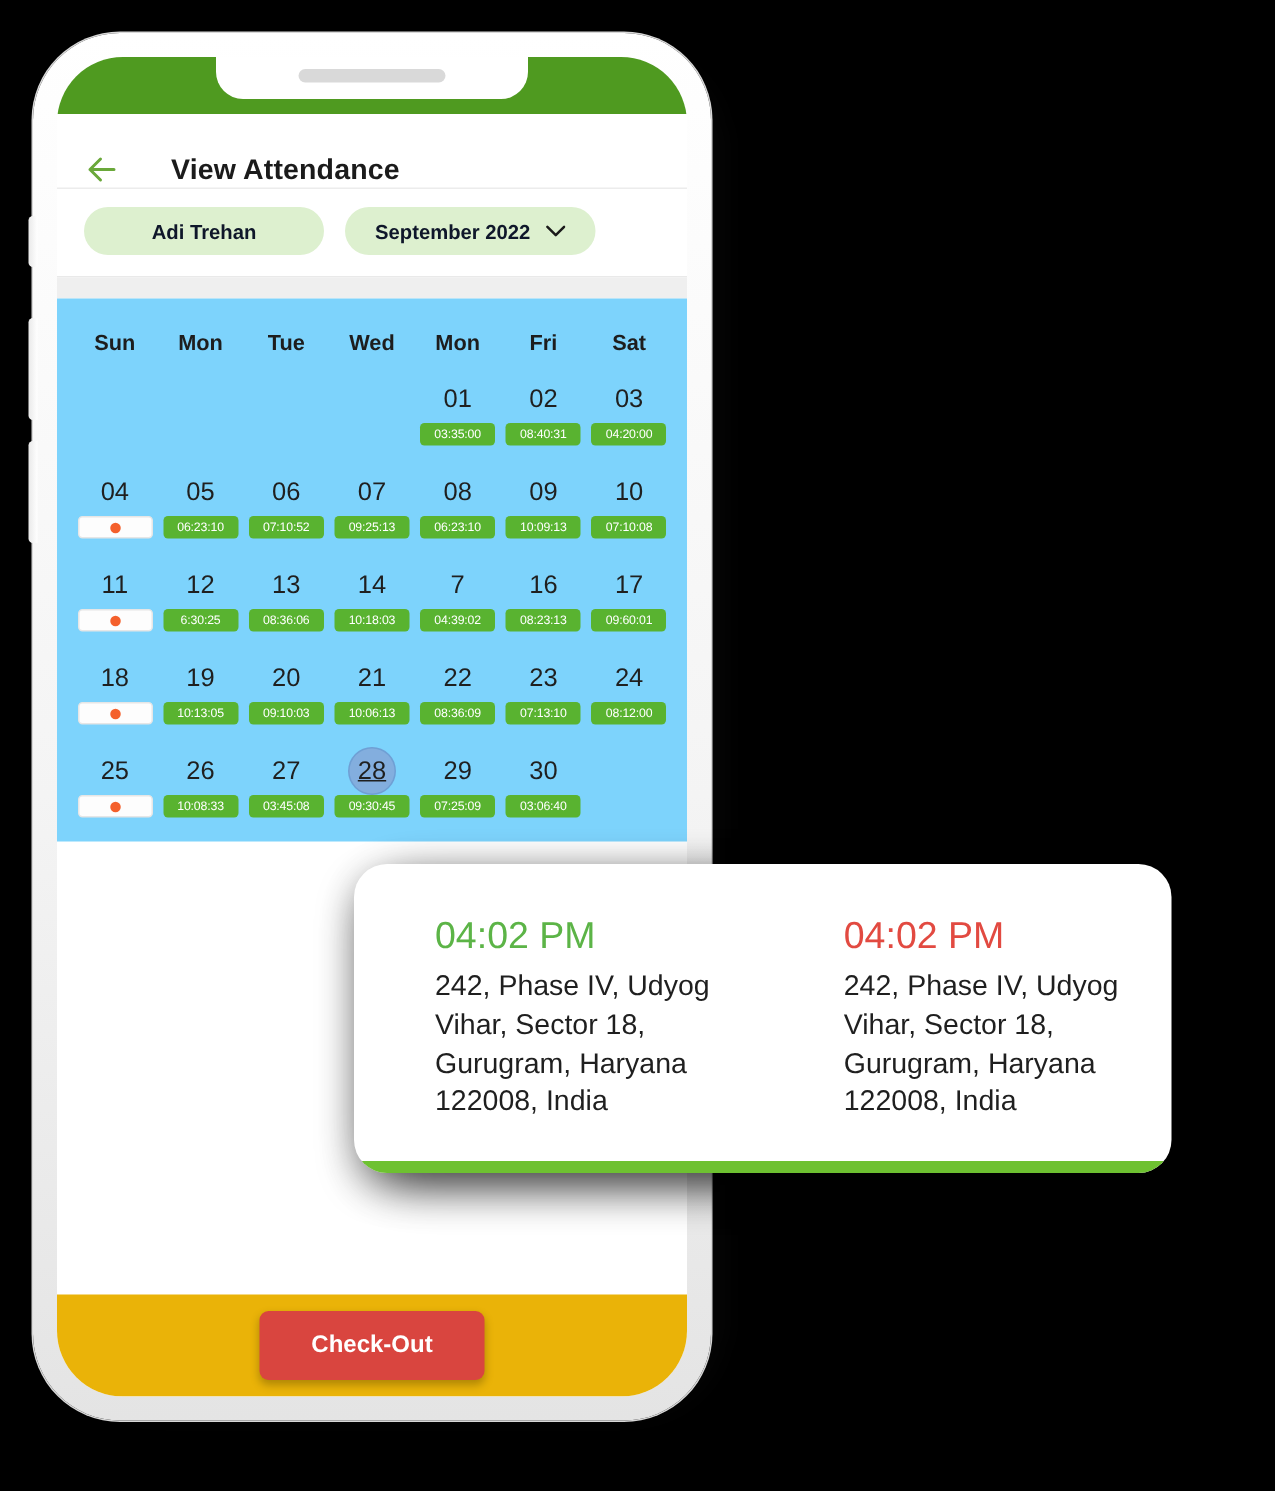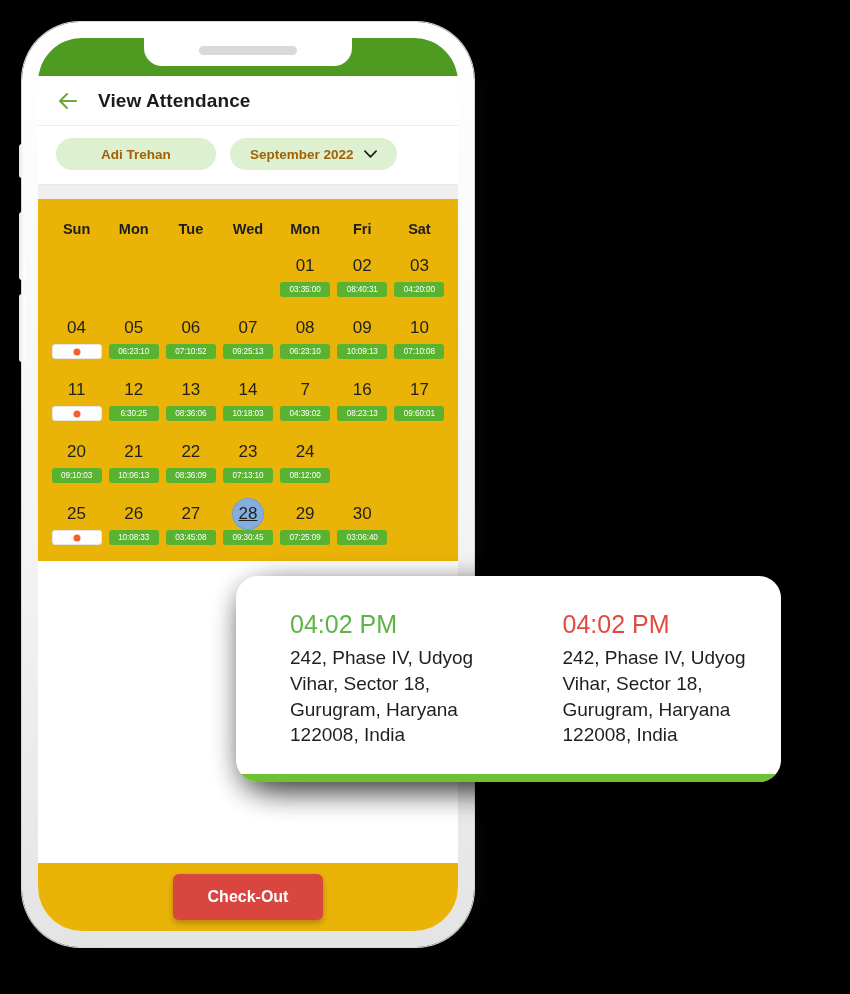--- a/index.html
+++ b/index.html
@@ -54,45 +54,45 @@
     background: #ffffff;
     border-radius: 0 0 18px 18px;
   }
   #speaker {
     position: absolute; left: 50%; top: 8px; transform: translateX(-50%);
     width: 98px; height: 9px; border-radius: 5px; background: #d9d9d9;
   }
 
   
   #appbar {
-    height: 50px; background:#fff; display:flex; align-items:center;
-    padding: 0 0 0 18px; gap: 18px;
+    height: 50px; background:#fff; display:flex; align-items:flex-end;
+    padding: 0 0 0 18px; gap: 34px;
     border-bottom: 1px solid #ececec;
   }
   #back-arrow { width: 24px; height: 24px; flex: 0 0 auto; }
   #page-title { font-size: 19px; font-weight: bold; color: #1b1b1b; letter-spacing: .1px; }
 
   
   #filters {
     background:#fff; padding: 12px 18px 14px 18px;
     display:flex; gap: 14px; align-items:center;
     border-bottom: 1px solid #e9e9e9;
   }
   .chip {
     background: #ddf0cf; border-radius: 20px;
     height: 32px; display:flex; align-items:center; justify-content:center;
     padding: 0 20px; gap: 10px;
-    font-size: 13.5px; font-weight: bold; color:#a16207;
+    font-size: 13.5px; font-weight: bold; color:#0f172a;
   }
   #chip-employee { min-width: 160px; }
   .caret { width: 13px; height: 8px; flex:0 0 auto; }
 
   
   #cal-strip { height: 14px; background:#efefef; }
-  #calendar { background:#eab308; padding: 10px 10px 0 10px; }
+  #calendar { background:#7dd3fc; padding: 10px 10px 0 10px; }
   .cal-row { display: grid; grid-template-columns: repeat(7, 1fr); }
   .dow {
     text-align:center; font-size: 14.5px; font-weight: bold;
     color:#1d1d1d; padding: 12px 0 14px 0;
   }
   .cell { text-align:center; padding-bottom: 6px; min-height: 62px; }
   .daynum {
     font-size: 17px; color:#1f1f1f; line-height: 30px;
     display:inline-block; min-width: 30px; height: 30px;
   }
@@ -237,20 +237,22 @@
             <div class="cal-row">
               <div class="cell"><span class="daynum">11</span><span class="badge weekend"></span></div>
               <div class="cell"><span class="daynum">12</span><span class="badge">6:30:25</span></div>
               <div class="cell"><span class="daynum">13</span><span class="badge">08:36:06</span></div>
               <div class="cell"><span class="daynum">14</span><span class="badge">10:18:03</span></div>
               <div class="cell"><span class="daynum">7</span><span class="badge">04:39:02</span></div>
               <div class="cell"><span class="daynum">16</span><span class="badge">08:23:13</span></div>
               <div class="cell"><span class="daynum">17</span><span class="badge">09:60:01</span></div>
             </div>
             <div class="cal-row">
+              <div class="cell"><span class="daynum">18</span><span class="badge weekend"></span></div>
+              <div class="cell"><span class="daynum">19</span><span class="badge">10:13:05</span></div>
               <div class="cell"><span class="daynum">20</span><span class="badge">09:10:03</span></div>
               <div class="cell"><span class="daynum">21</span><span class="badge">10:06:13</span></div>
               <div class="cell"><span class="daynum">22</span><span class="badge">08:36:09</span></div>
               <div class="cell"><span class="daynum">23</span><span class="badge">07:13:10</span></div>
               <div class="cell"><span class="daynum">24</span><span class="badge">08:12:00</span></div>
             </div>
             <div class="cal-row">
               <div class="cell"><span class="daynum">25</span><span class="badge weekend"></span></div>
               <div class="cell"><span class="daynum">26</span><span class="badge">10:08:33</span></div>
               <div class="cell"><span class="daynum">27</span><span class="badge">03:45:08</span></div>

